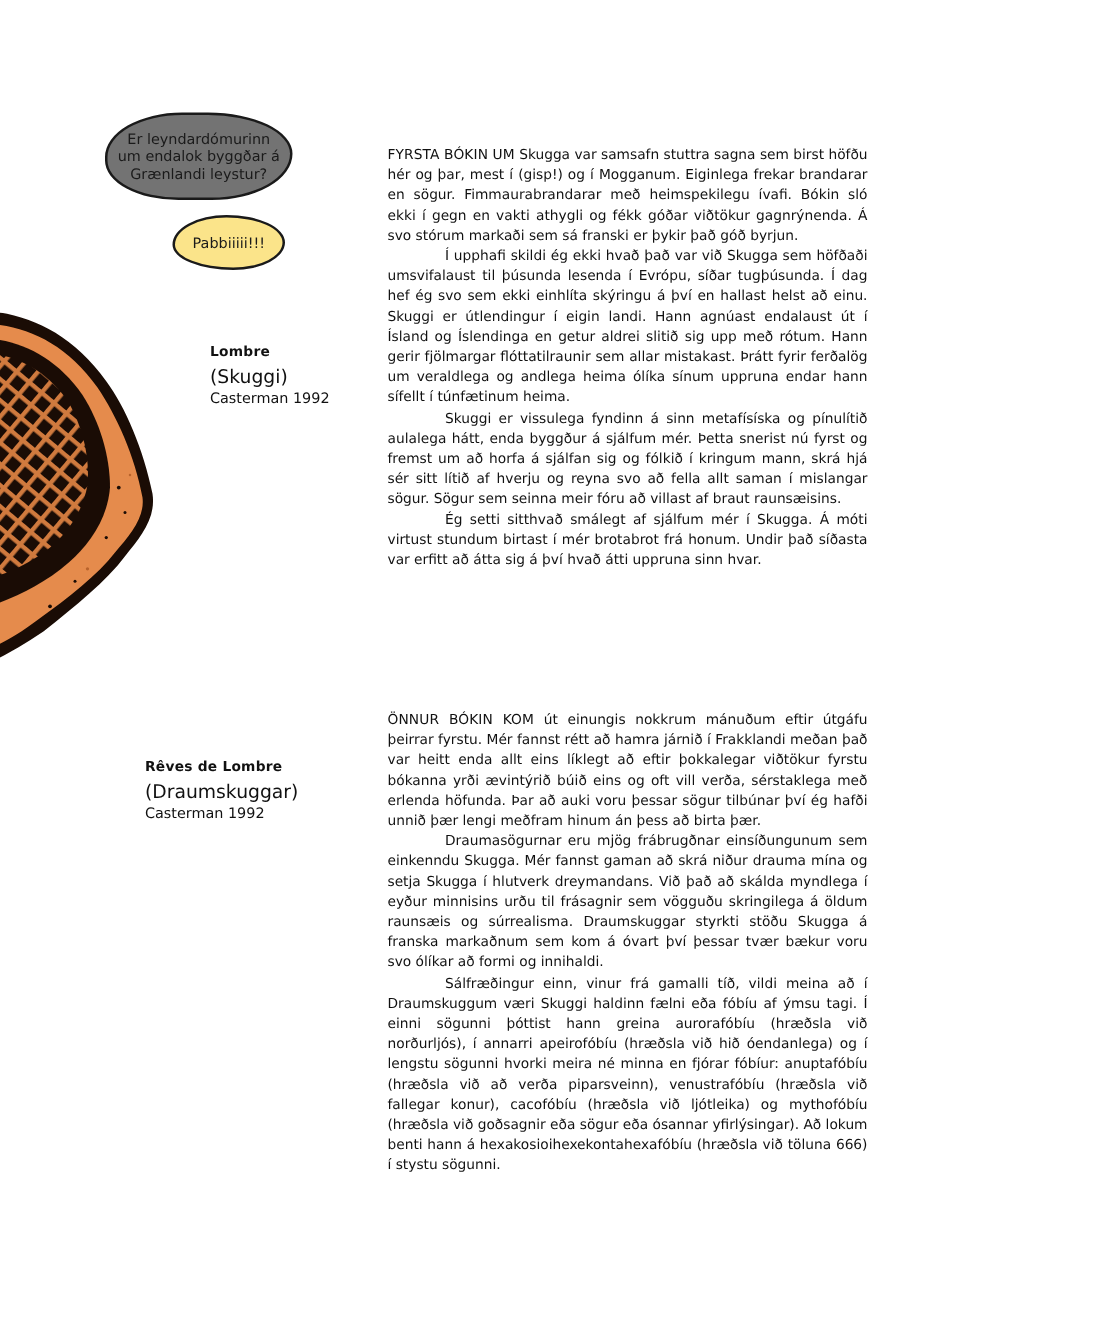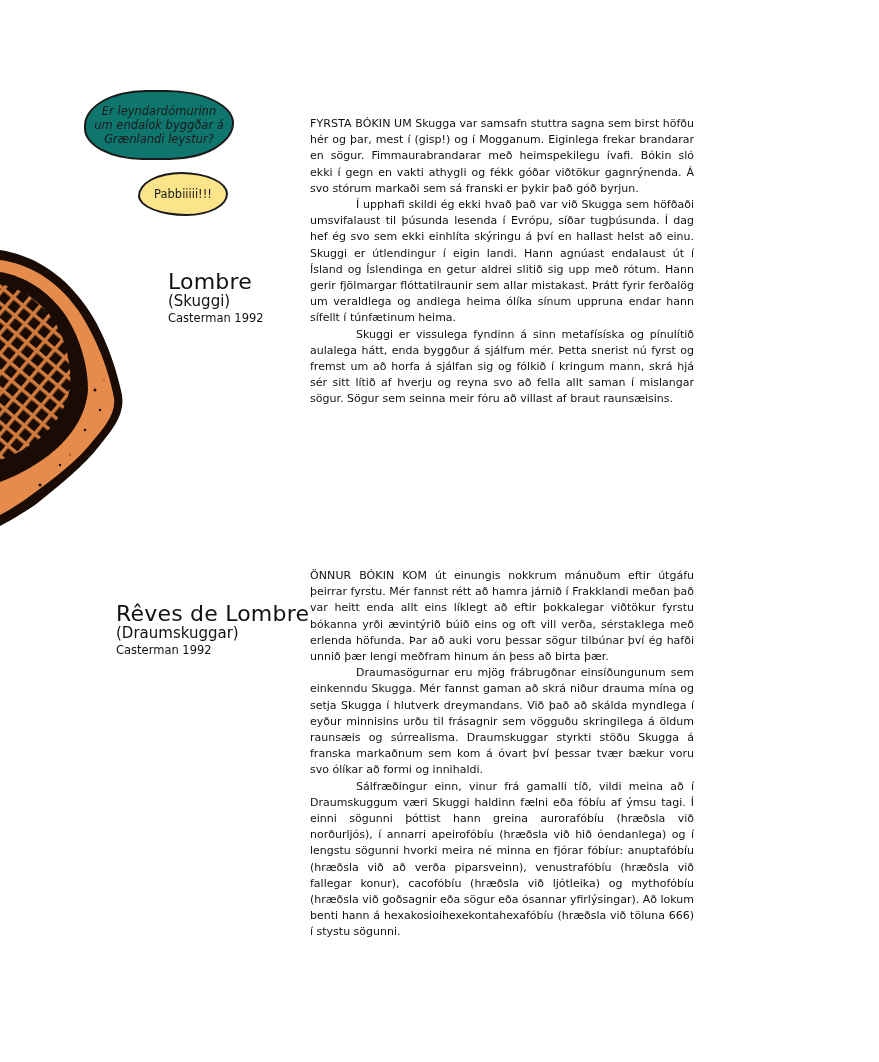--- a/index.html
+++ b/index.html
@@ -50,22 +50,22 @@
       width: 130px;
       height: 280px;
     }
     .book-meta {
       position: absolute;
       left: 168px;
     }
     .book-meta.one { top: 272px; left: 168px; }
     .book-meta.two { top: 604px; left: 116px; }
     .book-title {
-      font-size: 22px;
-      font-weight: normal;
+      font-size: 11px;
+      font-weight: bold;
       line-height: 20px;
       letter-spacing: 0.2px;
     }
     .book-subtitle {
       font-size: 15px;
       line-height: 18px;
     }
     .book-publisher {
       font-size: 11.5px;
       line-height: 15px;
@@ -91,21 +91,21 @@
     }
     .lead {
       font-weight: normal;
       letter-spacing: 0.1px;
     }
     .bold { font-weight: normal; }
   </style>
 </head>
 <body>
 
-<div class="bubble orange" style="background:#0f766e;font-style:italic;">
+<div class="bubble orange" style="background:#737373;">
   <span>Er leyndardómurinn um endalok byggðar á Grænlandi leystur?</span>
 </div>
 <div class="bubble yellow" style="background:#fbe48a;align-items:center;">
   <span>Pabbiiiii!!!</span>
 </div>
 
 <div class="illustration">
   <svg width="130" height="280" viewBox="0 0 130 280">
     <defs>
       <pattern id="grid" width="13" height="13" patternUnits="userSpaceOnUse" patternTransform="rotate(40)">
@@ -136,20 +136,21 @@
 <div class="book-meta one">
   <div class="book-title">Lombre</div>
   <div class="book-subtitle">(Skuggi)</div>
   <div class="book-publisher">Casterman 1992</div>
 </div>
 
 <div class="text-block one">
   <p class="first"><span class="lead">FYRSTA BÓKIN UM</span><span> Skugga var samsafn stuttra sagna sem birst höfðu hér og þar, mest í (gisp!) og í Mogganum. Eiginlega frekar brandarar en sögur. Fimmaurabrandarar með heimspekilegu ívafi. Bókin sló ekki í gegn en vakti athygli og fékk góðar viðtökur gagnrýnenda. Á svo stórum markaði sem sá franski er þykir það góð byrjun.</span></p>
   <p>Í upphafi skildi ég ekki hvað það var við Skugga sem höfðaði umsvifalaust til þúsunda lesenda í Evrópu, síðar tugþúsunda. Í dag hef ég svo sem ekki einhlíta skýringu á því en hallast helst að einu. Skuggi er útlendingur í eigin landi. Hann agnúast endalaust út í Ísland og Íslendinga en getur aldrei slitið sig upp með rótum. Hann gerir fjölmargar flóttatilraunir sem allar mistakast. Þrátt fyrir ferðalög um veraldlega og andlega heima ólíka sínum uppruna endar hann sífellt í túnfætinum heima.</p>
   <p>Skuggi er vissulega fyndinn á sinn metafísíska og pínulítið aulalega hátt, enda byggður á sjálfum mér. Þetta snerist nú fyrst og fremst um að horfa á sjálfan sig og fólkið í kringum mann, skrá hjá sér sitt lítið af hverju og reyna svo að fella allt saman í mislangar sögur. Sögur sem seinna meir fóru að villast af braut raunsæisins.</p>
+  <p>Ég setti sitthvað smálegt af sjálfum mér í Skugga. Á móti virtust stundum birtast í mér brotabrot frá honum. Undir það síðasta var erfitt að átta sig á því hvað átti uppruna sinn hvar.</p>
 </div>
 
 <div class="book-meta two">
   <div class="book-title">Rêves de Lombre</div>
   <div class="book-subtitle">(Draumskuggar)</div>
   <div class="book-publisher">Casterman 1992</div>
 </div>
 
 <div class="text-block two">
   <p class="first"><span class="lead">ÖNNUR BÓKIN KOM</span><span> út einungis nokkrum mánuðum eftir útgáfu þeirrar fyrstu. Mér fannst rétt að hamra járnið í Frakklandi meðan það var heitt enda allt eins líklegt að eftir þokkalegar viðtökur fyrstu bókanna yrði ævintýrið búið eins og oft vill verða, sérstaklega með erlenda höfunda. Þar að auki voru þessar sögur tilbúnar því ég hafði unnið þær lengi meðfram hinum án þess að birta þær.</span></p>

